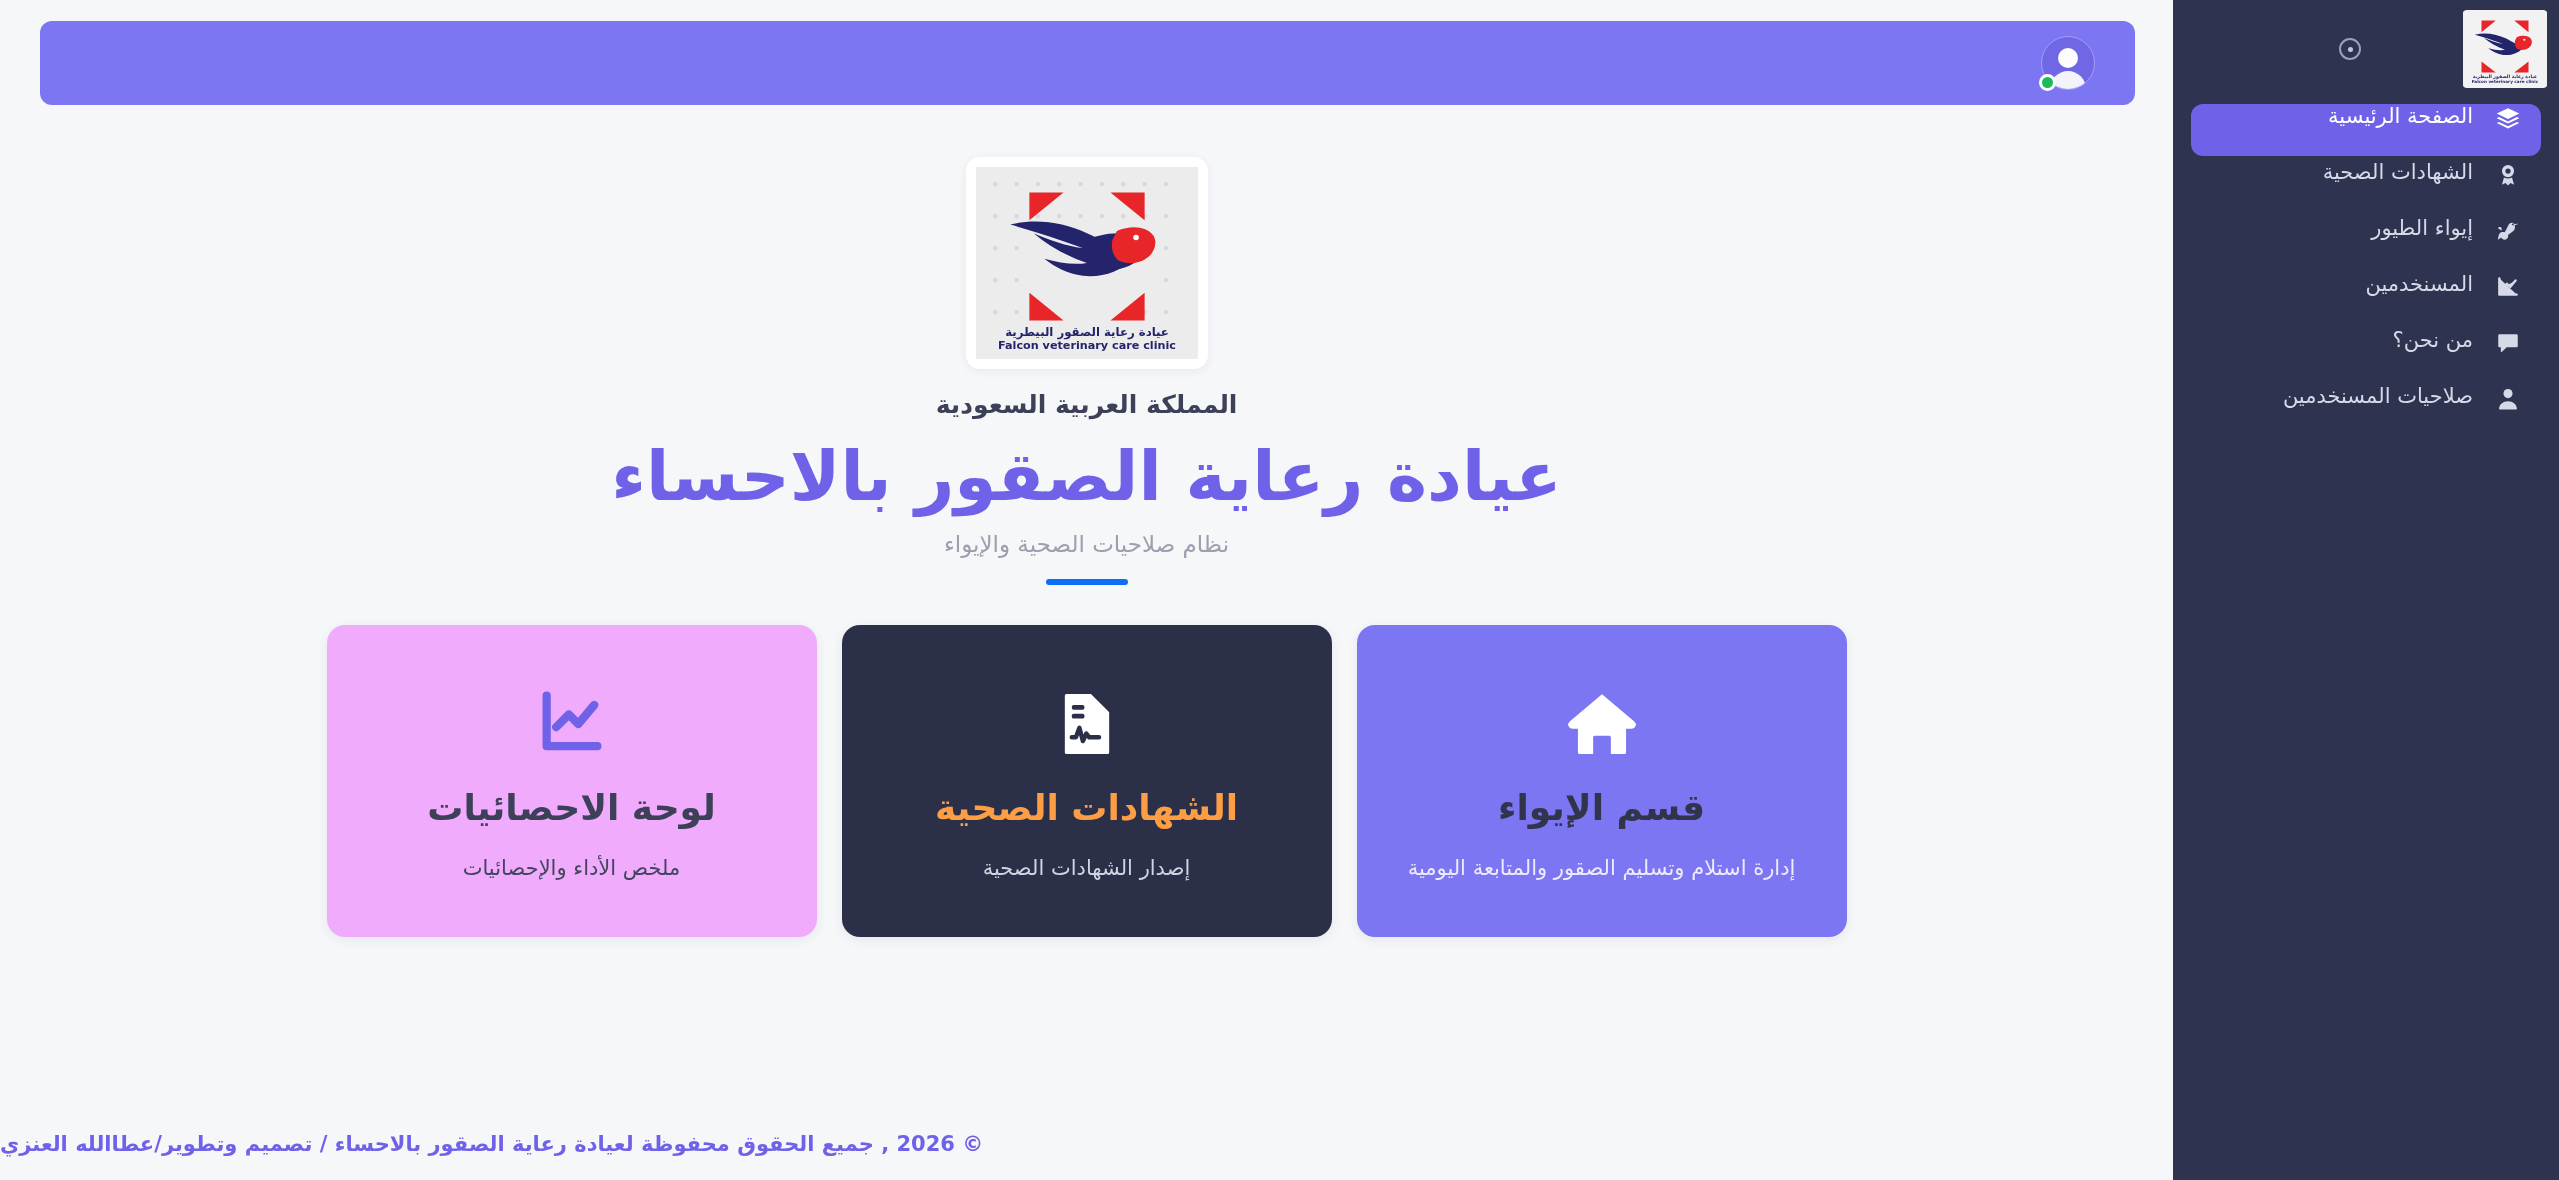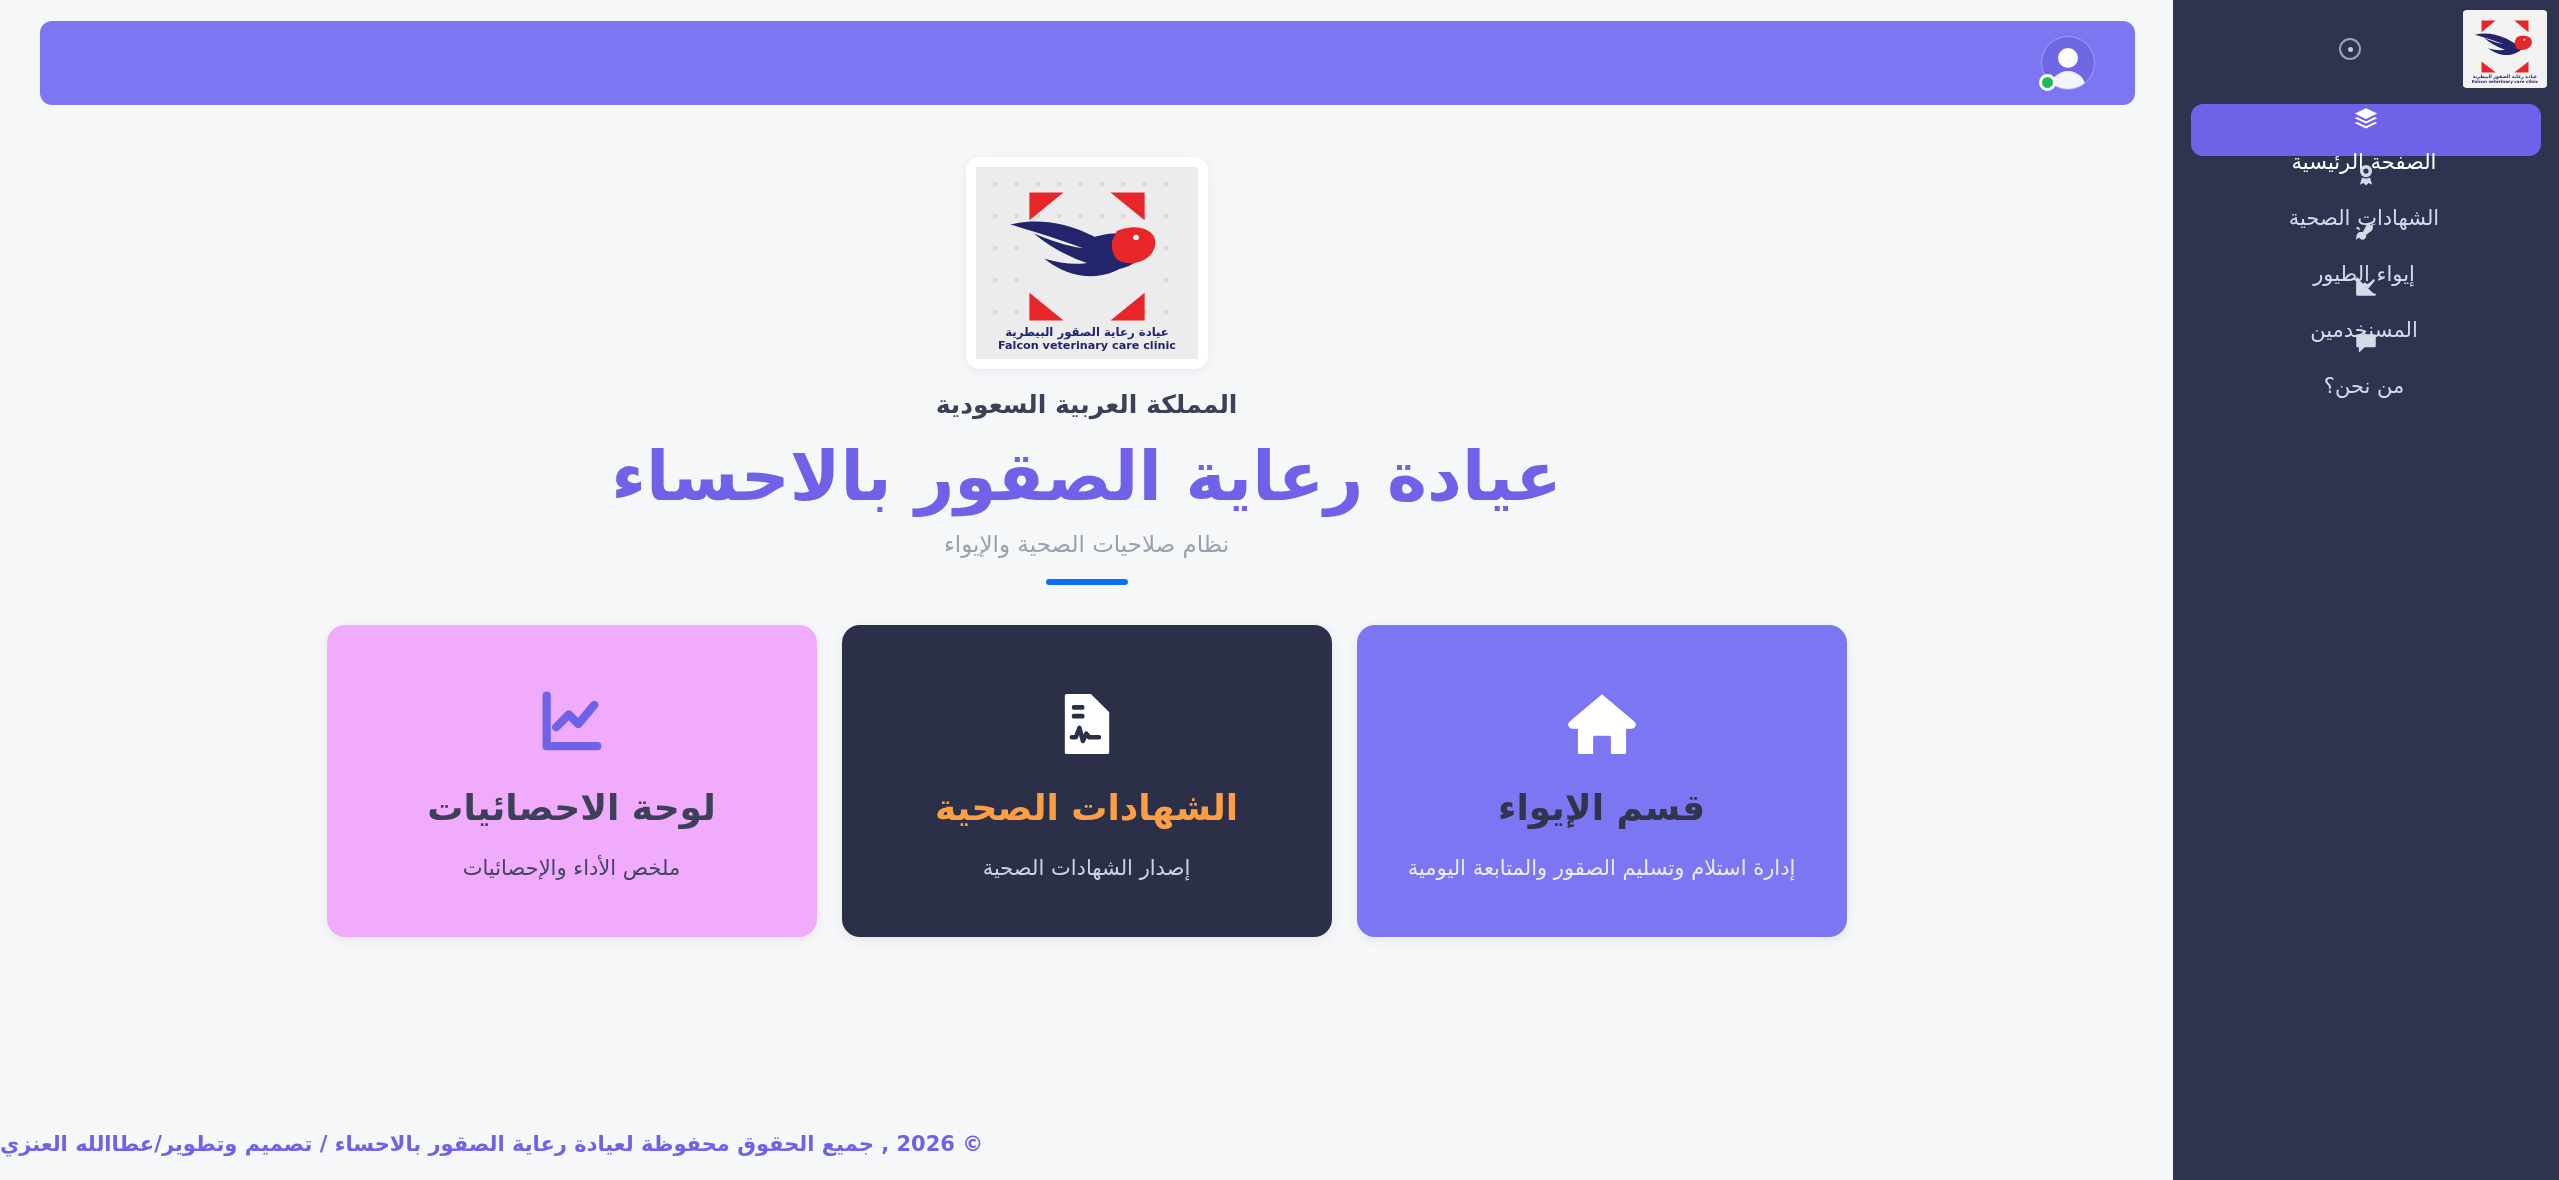--- a/index.html
+++ b/index.html
@@ -68,22 +68,22 @@
 
   .nav {
     display: flex;
     flex-direction: column;
     padding: 8px 18px 0 18px;
     gap: 4px;
   }
 
   .nav-item {
     display: flex;
-    flex-direction: column;
-    align-items: center;
+    flex-direction: row;
+    align-items: flex-start;
     justify-content: flex-start;
     gap: 16px;
     height: 52px;
     padding: 0 18px 0 18px;
     border-radius: 12px;
     color: #d6d9e8;
     font-size: 21px;
     cursor: pointer;
     white-space: nowrap;
   }
@@ -470,17 +470,26 @@
 
       <div class="nav-item">
         <span class="nav-ico">
           <svg viewBox="0 0 24 24" aria-hidden="true">
               <path d="M4 4h16a1 1 0 0 1 1 1v10a1 1 0 0 1-1 1h-9.2L6.2 20.2a.5.5 0 0 1-.8-.4V16H4a1 1 0 0 1-1-1V5a1 1 0 0 1 1-1Z"></path>
             </svg>
         </span>
         <span class="nav-label">من نحن؟</span>
       </div>
 
+      <div class="nav-item">
+        <span class="nav-ico">
+          <svg viewBox="0 0 24 24" aria-hidden="true">
+              <circle cx="12" cy="7" r="4.2"></circle>
+              <path d="M3.8 21c0-4.1 3.7-7 8.2-7s8.2 2.9 8.2 7a.8.8 0 0 1-.8.8H4.6a.8.8 0 0 1-.8-.8Z"></path>
+            </svg>
+        </span>
+        <span class="nav-label">صلاحيات المسنخدمين</span>
+      </div>
 
     </nav>
   </aside>
 
 </div>
 
 </body></html>

